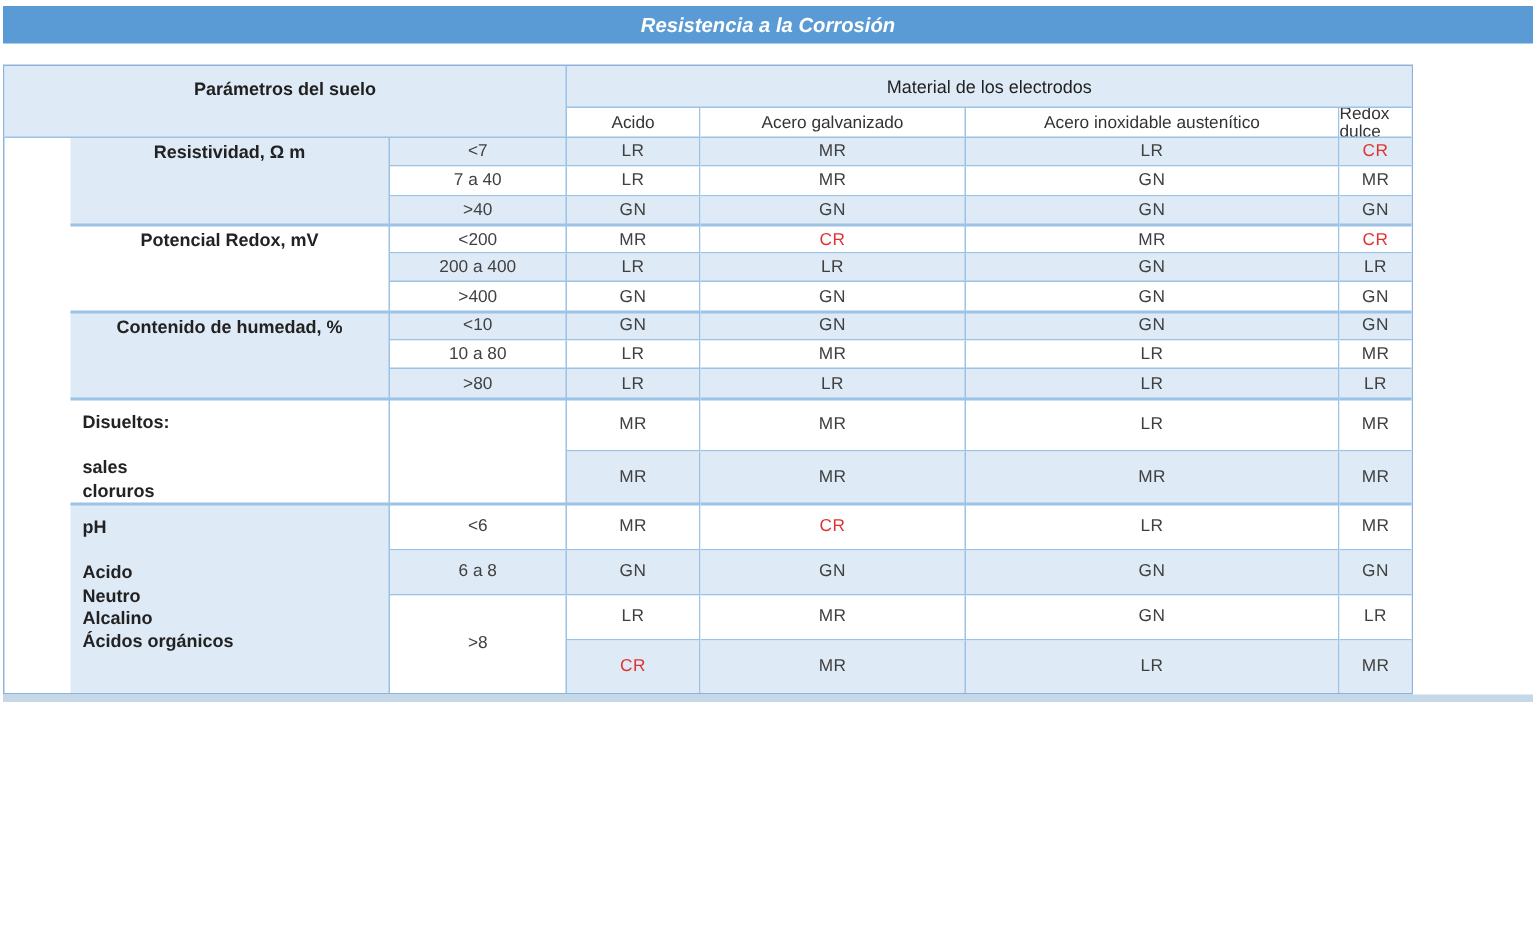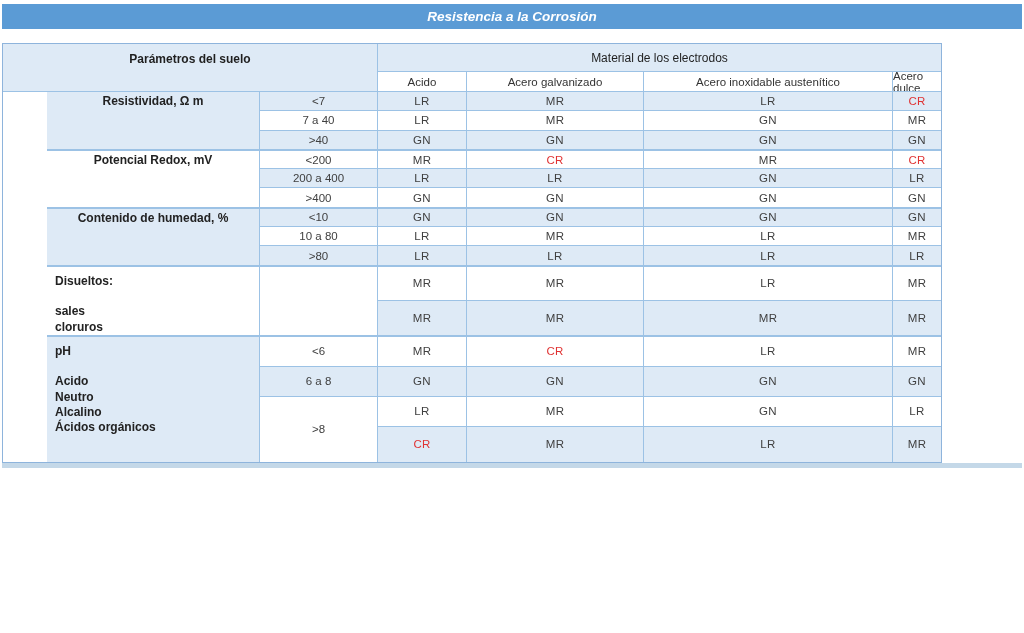--- a/index.html
+++ b/index.html
@@ -87,21 +87,21 @@
     <span>Resistencia a la Corrosión</span>
   </div>
 
   <div class="tbl">
 
     <div class="c hdr bold param-hdr" style="grid-area:1/1/3/3">Parámetros del suelo</div>
     <div class="c hdr ce" style="grid-area:1/3/2/7">Material de los electrodos</div>
     <div class="c mat-name" style="grid-area:2/3">Acido</div>
     <div class="c mat-name" style="grid-area:2/4">Acero galvanizado</div>
     <div class="c mat-name" style="grid-area:2/5">Acero inoxidable austenítico</div>
-    <div class="c mat-name ce" style="grid-area:2/6">Acero dulce</div>
+    <div class="c mat-name ce" style="grid-area:2/6">Redox dulce</div>
 
     <div class="c sec-label lt" style="grid-area:3/1/6/2">Resistividad, Ω m</div>
     <div class="c rng lt" style="grid-area:3/2">&lt;7</div>
     <div class="c val lt" style="grid-area:3/3">LR</div>
     <div class="c val lt" style="grid-area:3/4">MR</div>
     <div class="c val lt" style="grid-area:3/5">LR</div>
     <div class="c val lt ce red" style="grid-area:3/6">CR</div>
     <div class="c rng" style="grid-area:4/2">7 a 40</div>
     <div class="c val" style="grid-area:4/3">LR</div>
     <div class="c val" style="grid-area:4/4">MR</div>

